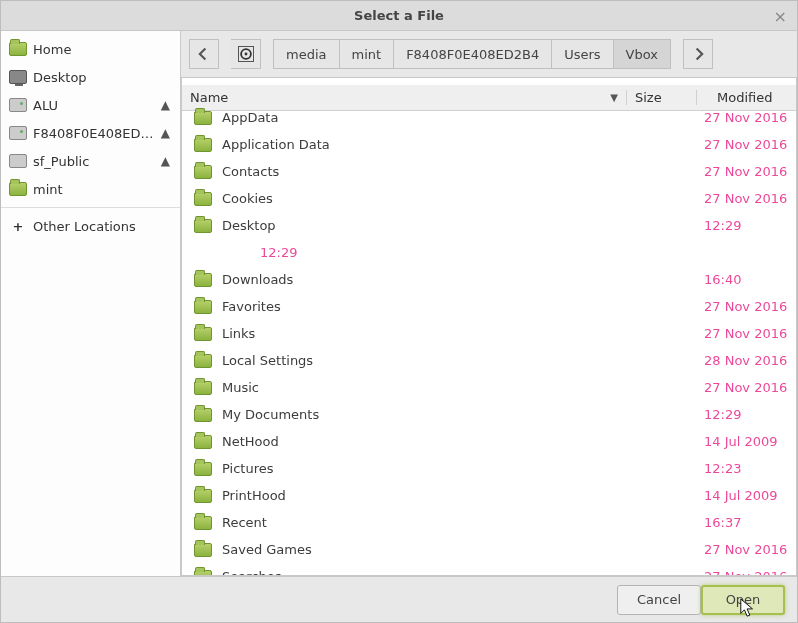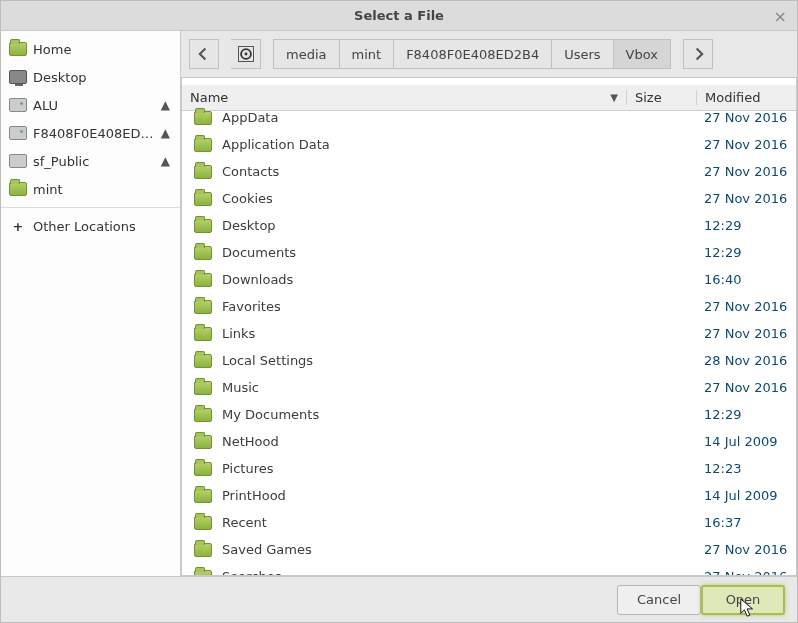--- a/index.html
+++ b/index.html
@@ -129,32 +129,32 @@
   background: #efefef;
   border-bottom: 1px solid #d0d0d0;
   position: sticky;
   top: 7px;
   height: 26px;
   align-items: center;
   color: #333;
 }
 .col-name { flex: 1; padding-left: 8px; display: flex; align-items: center; }
 .col-size { width: 70px; border-left: 1px solid #d0d0d0; padding-left: 8px; }
-.col-mod  { width: 100px; border-left: 1px solid #d0d0d0; padding-left: 8px; }
+.col-mod  { width: 100px; border-left: 1px solid #d0d0d0; padding-left: 20px; }
 .sort-arrow { margin-left: auto; margin-right: 8px; font-size: 10px; color: #555; }
 .row {
   display: flex;
   align-items: center;
   height: 27px;
   padding: 0;
   cursor: pointer;
 }
 .row .c-name { flex: 1; display: flex; align-items: center; padding-left: 12px; }
 .row .c-size { width: 70px; padding-left: 8px; }
-.row .c-mod  { width: 100px; padding-left: 8px; color: #0c4a6e; white-space: nowrap; }
+.row .c-mod  { width: 100px; padding-left: 8px; color: #ec4899; white-space: nowrap; }
 .folder-icon {
   width: 18px; height: 14px;
   background: linear-gradient(#b6d06a, #8bb33f);
   border: 1px solid #6f9430;
   border-radius: 2px;
   position: relative;
   margin-right: 10px;
   flex-shrink: 0;
 }
 .folder-icon::before {
@@ -352,24 +352,20 @@
             </div>
             <div class="row">
               <div class="c-name">
                 <span class="folder-icon"></span>
                 <span>Desktop</span>
               </div>
               <div class="c-size"></div>
               <div class="c-mod">12:29</div>
             </div>
             <div class="row">
-              <div class="c-name">
-                <span class="folder-icon"></span>
-                <span>Documents</span>
-              </div>
               <div class="c-size"></div>
               <div class="c-mod">12:29</div>
             </div>
             <div class="row">
               <div class="c-name">
                 <span class="folder-icon"></span>
                 <span>Downloads</span>
               </div>
               <div class="c-size"></div>
               <div class="c-mod">16:40</div>

